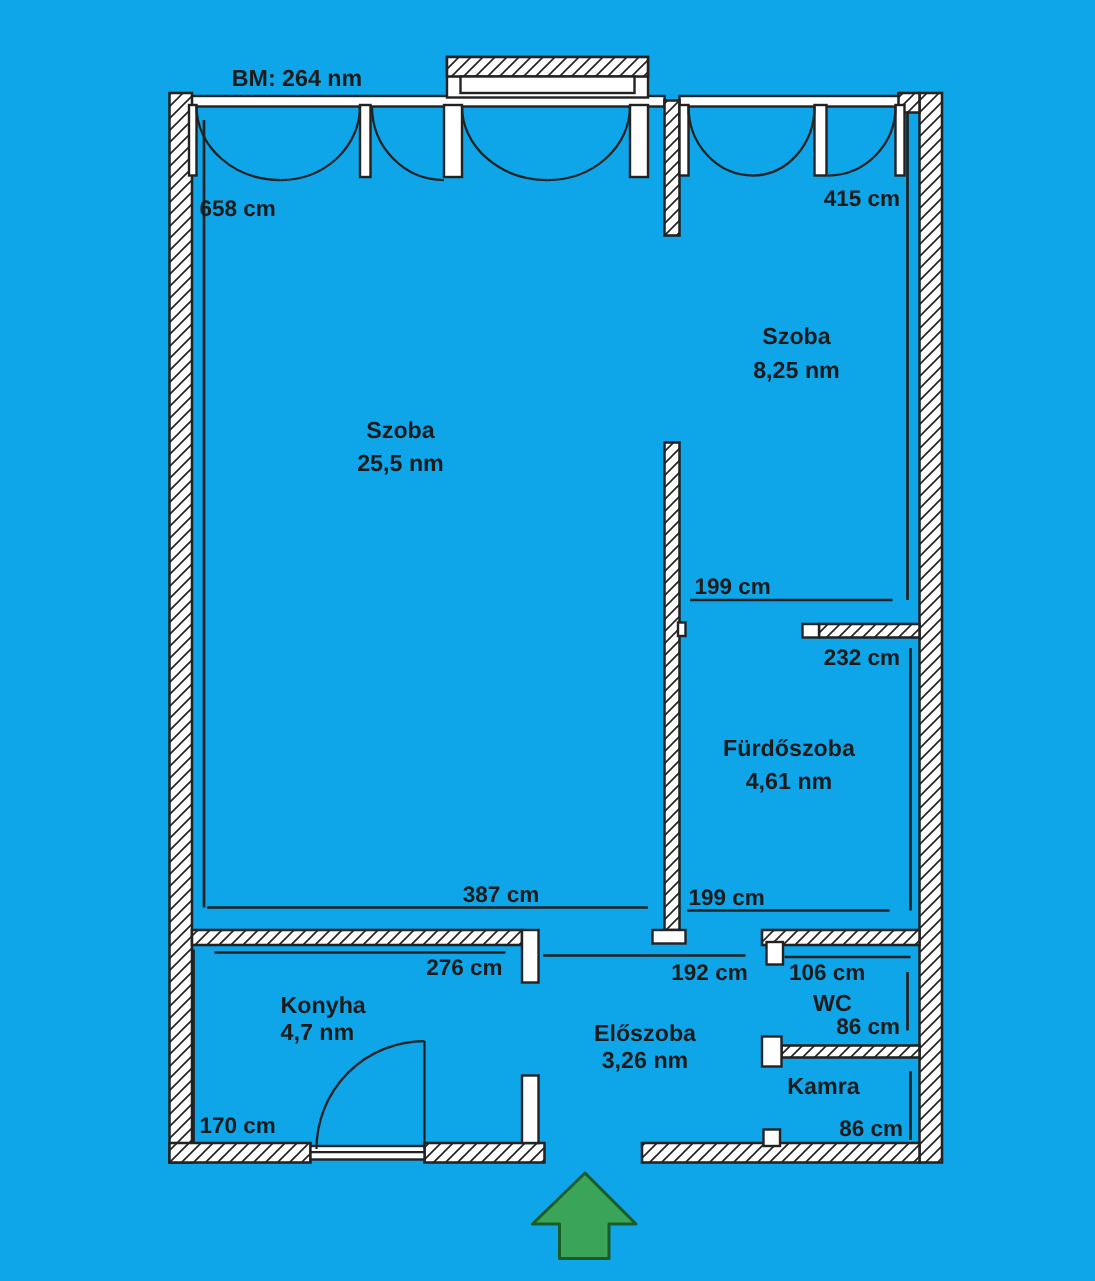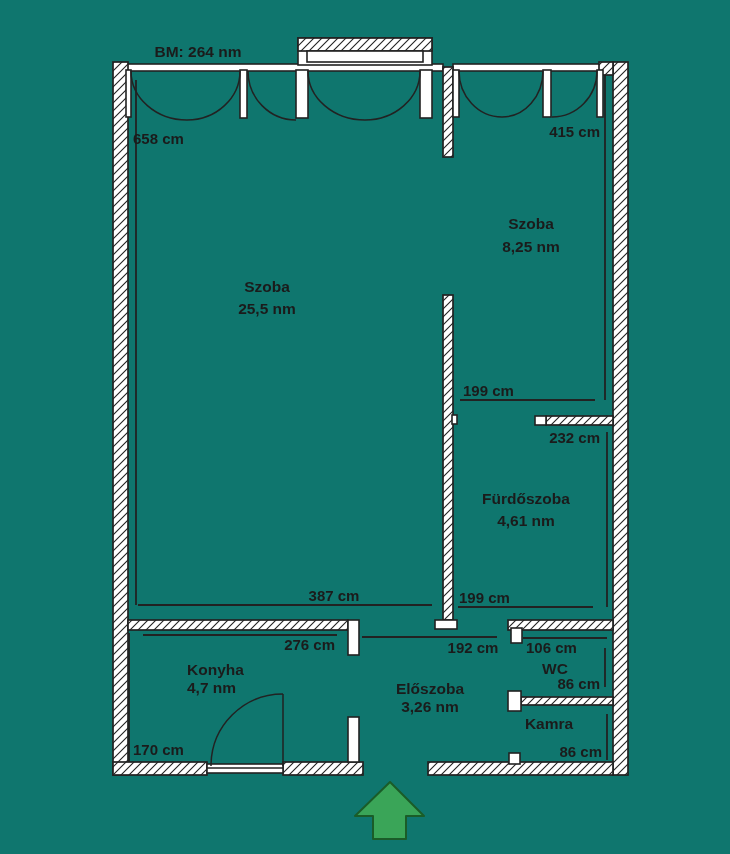--- a/index.html
+++ b/index.html
@@ -1,17 +1,17 @@
 <!DOCTYPE html>
 <html><head>
 <meta charset="utf-8">
 <style>
   html,body{margin:0;padding:0;background:#ffffff;}
   body{width:730px;height:854px;font-family:"Liberation Sans",sans-serif;}
-  .plan-wrap{position:relative;width:730px;height:854px;background:#0f766e;overflow:hidden;}
+  .plan-wrap{position:relative;width:730px;height:854px;background:#0ea5e9;overflow:hidden;}
   svg{display:block;}
   .wall{fill:url(#hatch);stroke:#222;stroke-width:1.7;}
   .jamb{fill:#fff;stroke:#222;stroke-width:1.6;}
   .band{fill:#fff;stroke:#222;stroke-width:1.6;}
   .arc{fill:none;stroke:#222;stroke-width:1.5;}
   .dim{stroke:#222;stroke-width:1.8;fill:none;}
   .lbl{font-family:"Liberation Sans",sans-serif;font-weight:700;font-size:15.5px;fill:#1b1b1b;}
   .lbl-dim{font-family:"Liberation Sans",sans-serif;font-weight:700;font-size:15px;fill:#1b1b1b;}
 </style>
 </head>

